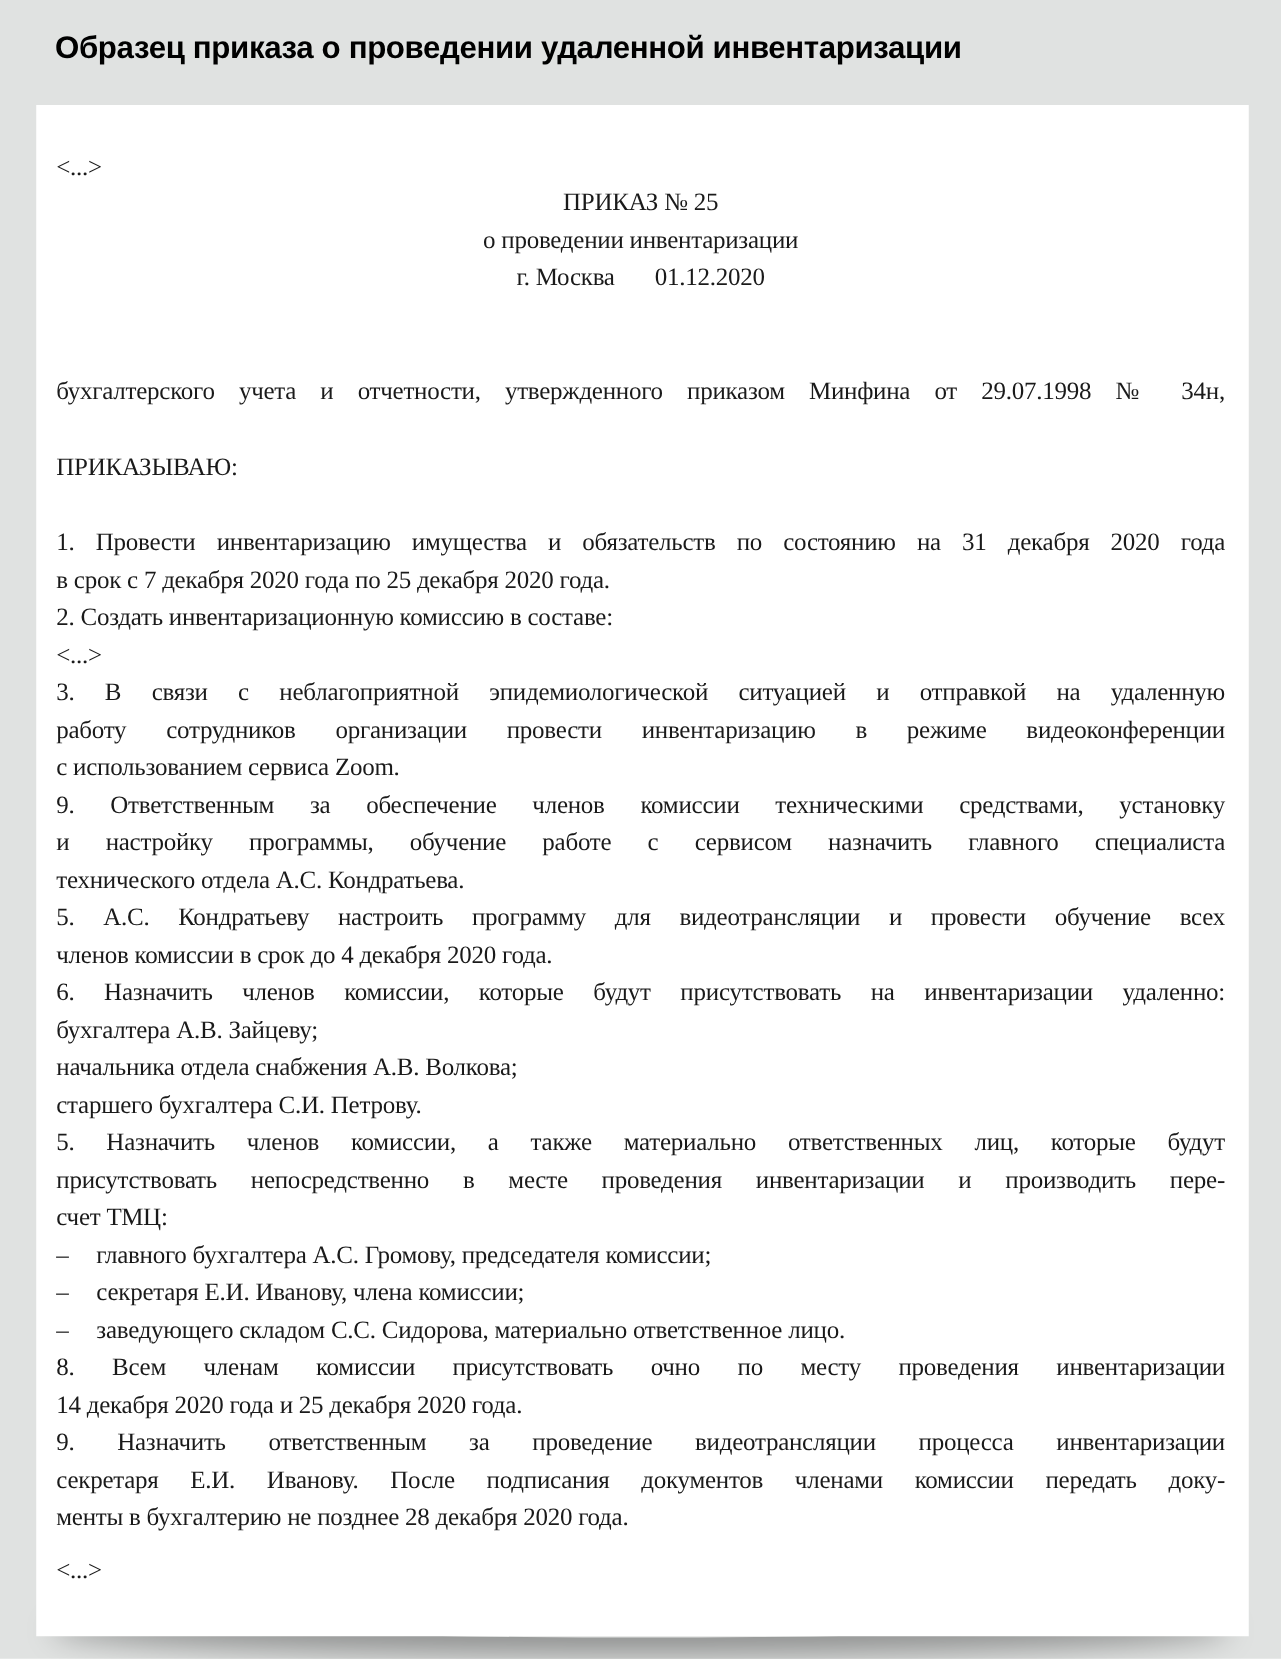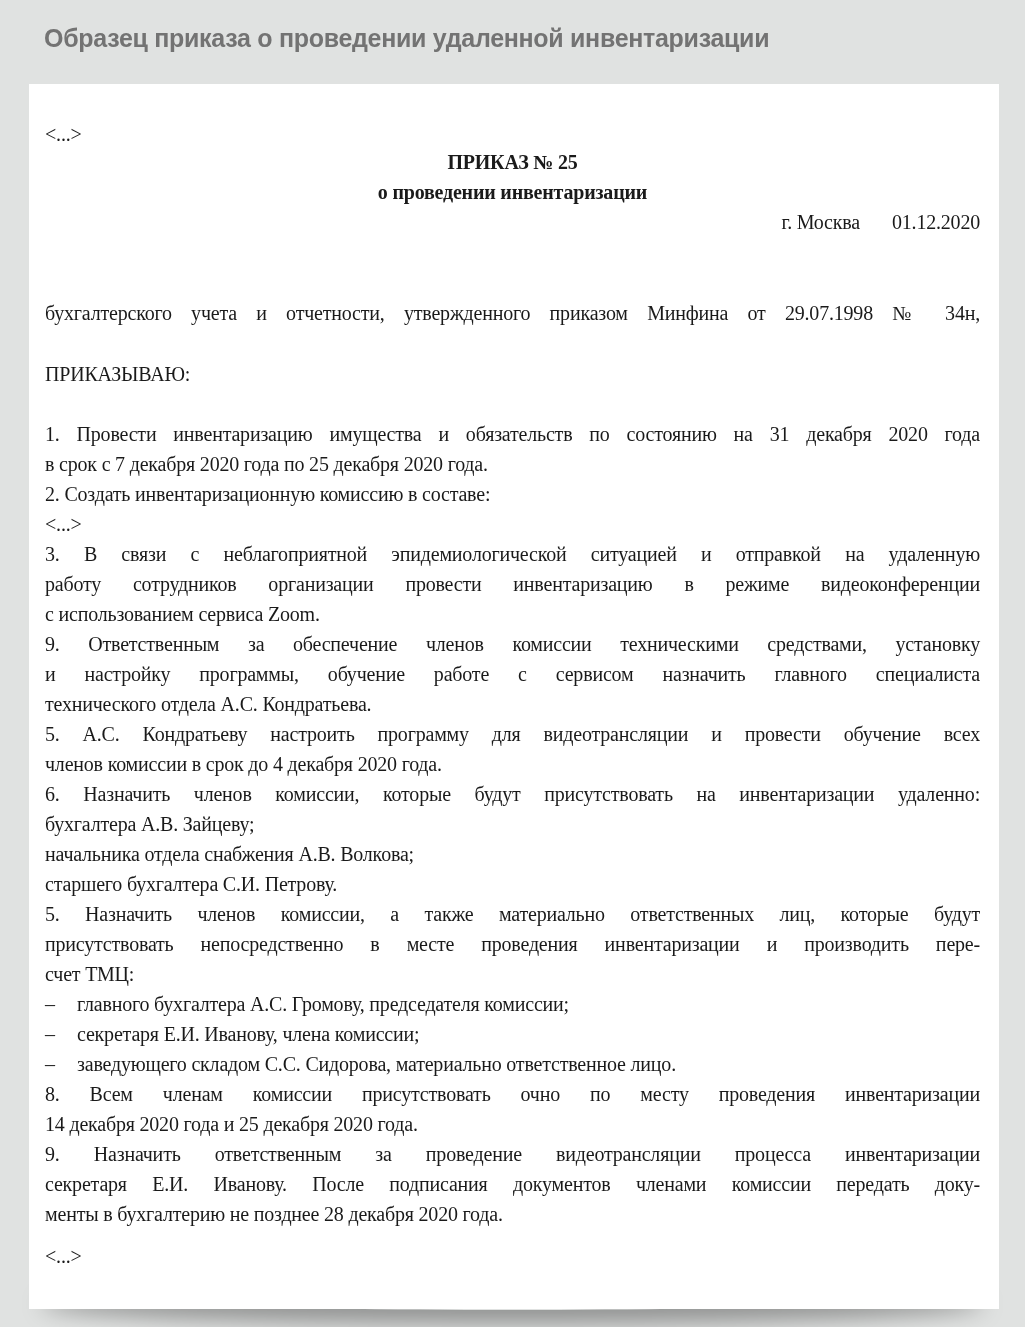--- a/index.html
+++ b/index.html
@@ -8,40 +8,40 @@
     background: #e0e2e1;
     position: relative;
     overflow: hidden;
     font-family: "Liberation Serif", serif;
     color: #1a1a1a;
   }
   .heading {
     position: absolute; left: 44px; top: 24px;
     font-family: "Liberation Sans", sans-serif;
     font-weight: bold; font-size: 25px; letter-spacing: -0.3px;
-    color: #737373;
+    color: #000000;
     margin: 0;
   }
   .shadow {
     position: absolute; left: 40px; right: 40px; top: 1270px; height: 40px;
     border-radius: 50%;
     box-shadow: 0 14px 22px rgba(0,0,0,0.35);
   }
   .paper {
     position: absolute; left: 29px; top: 84px; width: 970px; height: 1225px;
     background: #ffffff;
   }
   .line {
     position: absolute; left: 16px; right: 19px;
     font-size: 20px; line-height: 24px; white-space: nowrap;
     letter-spacing: -0.2px;
   }
-  .line.center { text-align: center; font-weight: bold; }
+  .line.center { text-align: center; font-weight: normal; }
   .line.just { text-align: justify; text-align-last: justify; }
-  .row { display: flex; justify-content: flex-end; gap: 32px; }
+  .row { display: flex; justify-content: center; gap: 32px; }
   .dash { display: inline-block; width: 32px; }
 </style>
 </head>
 <body>
 
 <h1 class="heading">Образец приказа о проведении удаленной инвентаризации</h1>
 
 <div class="shadow"></div>
 
 <div class="paper">

